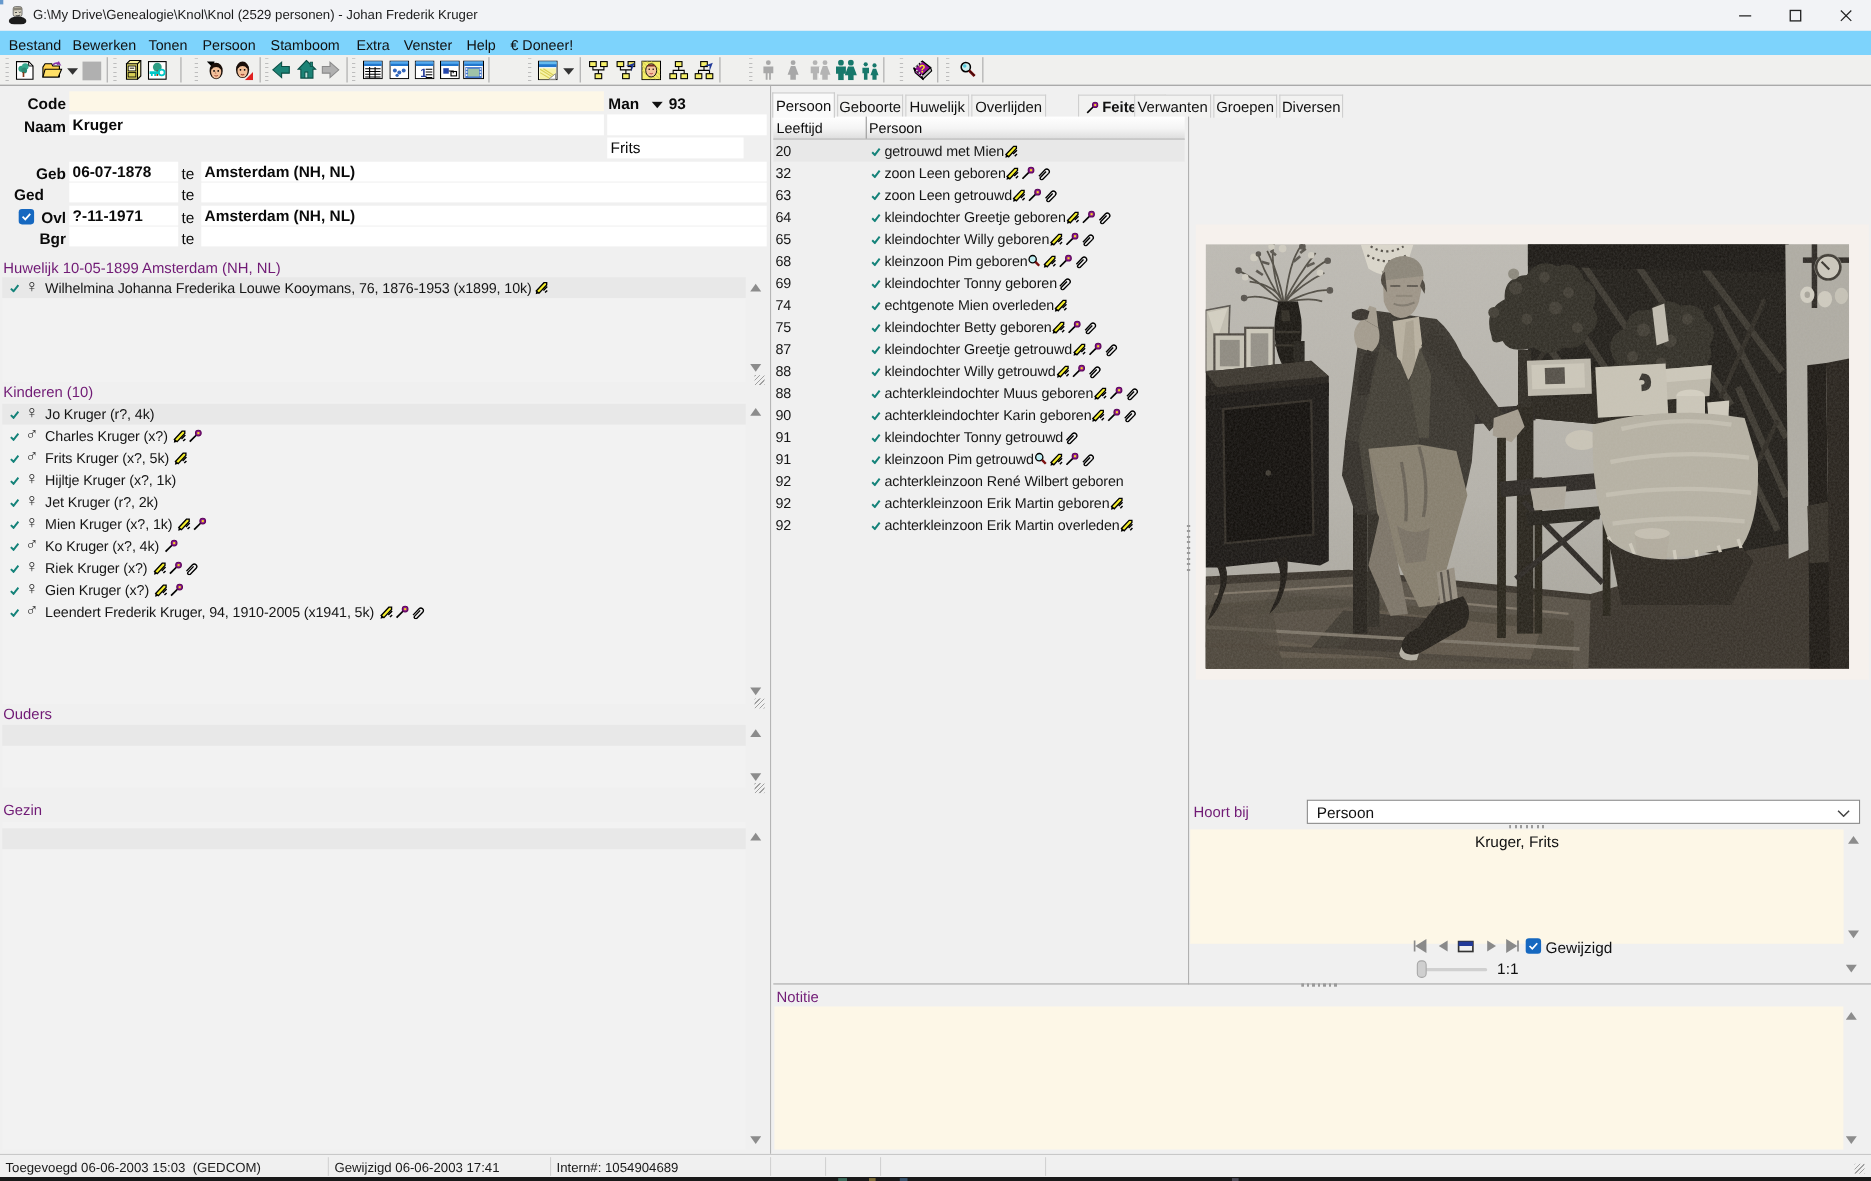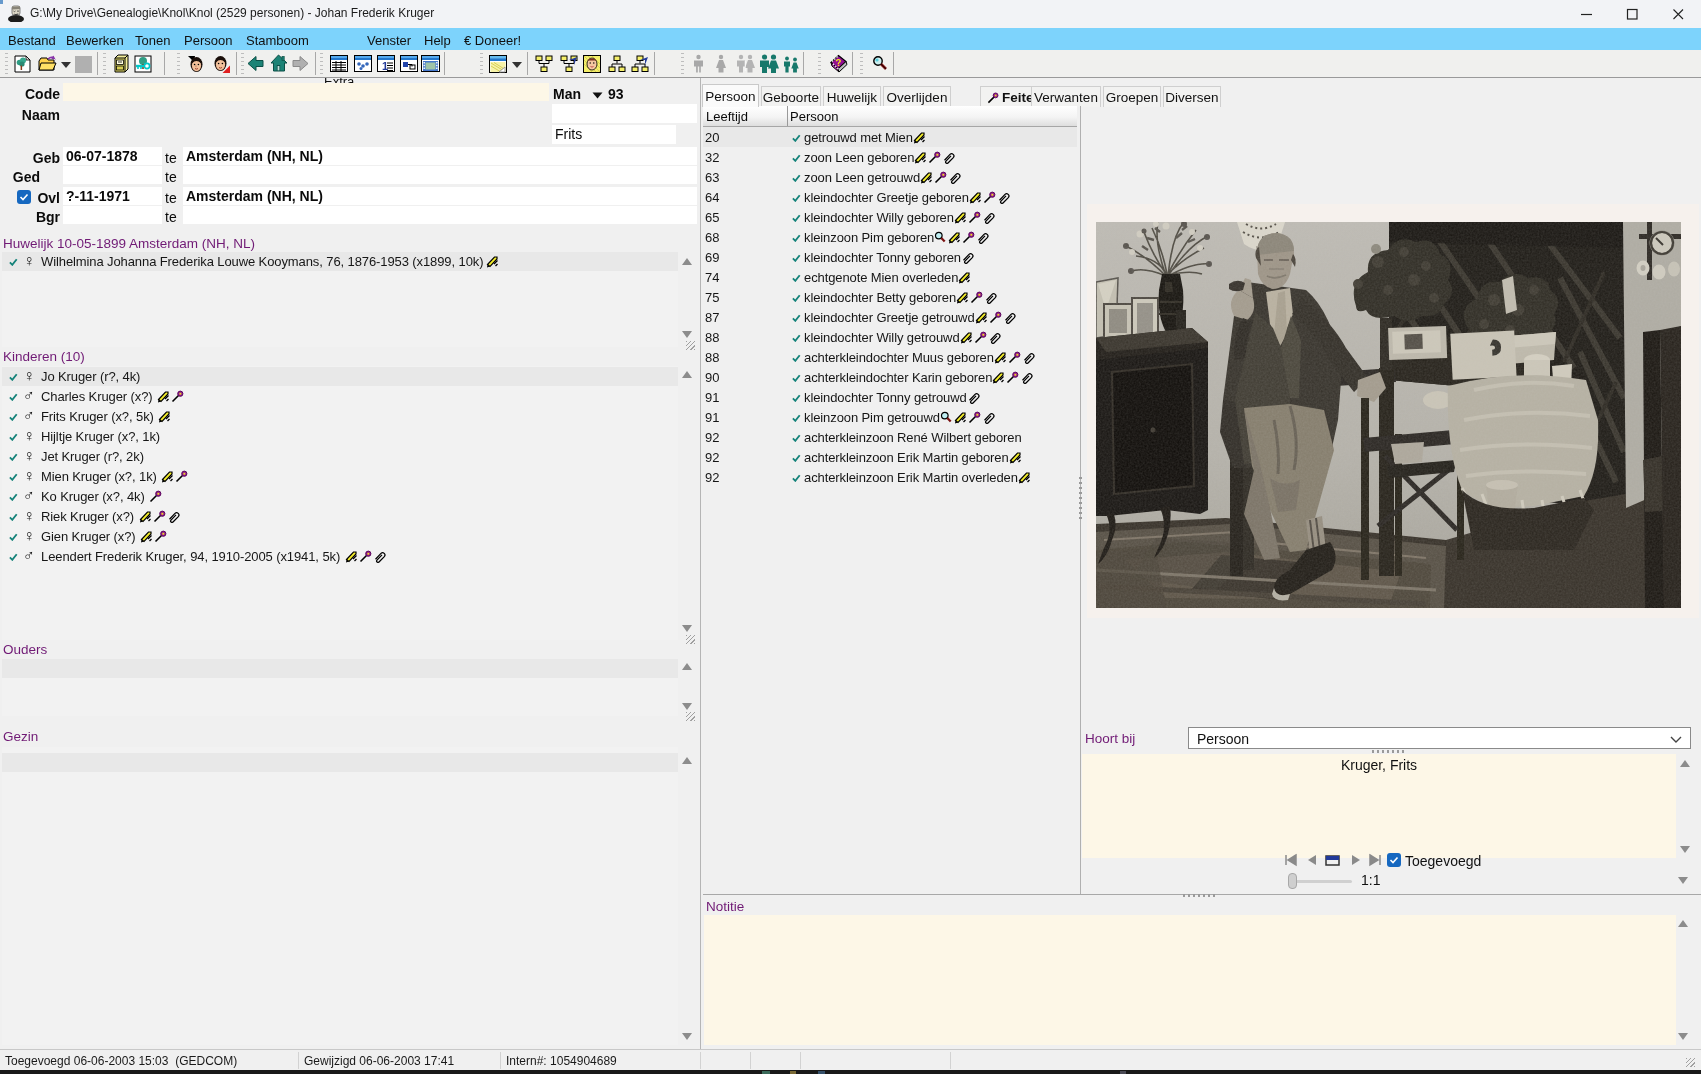--- a/index.html
+++ b/index.html
@@ -82,21 +82,21 @@
       <path d="M18.5 9.5 L28 19 M28 9.5 L18.5 19" stroke="#222" stroke-width="1.1"></path>
     </svg>
 </div>
 
 <div id="menubar">
   <span style="left:8px;">Bestand</span>
   <span style="left:66px;">Bewerken</span>
   <span style="left:135px;">Tonen</span>
   <span style="left:184px;">Persoon</span>
   <span style="left:246px;">Stamboom</span>
-  <span style="left:324px;margin-top:41px;">Extra</span>
+  <span style="left:324px;">Extra</span>
   <span style="left:367px;">Venster</span>
   <span style="left:424px;">Help</span>
   <span style="left:464px;">€ Doneer!</span>
 </div>
 
 <div id="toolbar">
   <div class="tgrip" style="left:5px;"></div>
   
   <svg class="abs" style="left:14px;top:5px;" width="17" height="18" viewBox="0 0 17 18">
     <path d="M1 1 h11 l4 4 v12 h-15 z" fill="#fff" stroke="#000"></path>
@@ -359,20 +359,21 @@
 
   <div class="flabel" style="left:0px;top:86px;width:60px;">Code</div>
   <div class="ffield cream" style="left:63px;top:83px;width:486px;height:18px;"></div>
   <div class="flabel" style="left:553px;top:86px;width:34px;text-align:left;">Man</div>
   <svg class="abs" style="left:592px;top:92px;" width="11" height="7" viewBox="0 0 11 7">
       <path d="M0.5 0.5 h10 l-5 6 z" fill="#111"></path>
     </svg>
   <div class="flabel" style="left:608px;top:86px;text-align:right;">93</div>
 
   <div class="flabel" style="left:0px;top:107px;width:60px;">Naam</div>
+  <div class="ffield" style="left:63px;top:104px;width:486px;height:19px;">Kruger</div>
   <div class="ffield" style="left:552px;top:104px;width:145px;height:19px;"></div>
   <div class="ffield" style="left:552px;top:125px;width:124px;height:19px;font-weight:normal;">Frits</div>
 
   <div class="flabel" style="left:0px;top:150px;width:60px;">Geb</div>
   <div class="ffield" style="left:63px;top:147px;width:99px;height:18px;">06-07-1878</div>
   <div class="flabel" style="left:165px;top:150px;text-align:left;font-weight:normal;">te</div>
   <div class="ffield" style="left:183px;top:147px;width:514px;height:18px;">Amsterdam (NH, NL)</div>
 
   <div class="flabel" style="left:0px;top:169px;width:40px;">Ged</div>
   <div class="ffield" style="left:63px;top:166px;width:99px;height:18px;"></div>
@@ -975,21 +976,21 @@
     <rect x="42" y="3" width="13" height="9" fill="none" stroke="#333" stroke-width="1.5"></rect>
     <rect x="42" y="3" width="13" height="4" fill="#223a99"></rect>
     <path d="M68 2 L76 7 L68 12 Z" fill="#8a8a8a"></path>
     <path d="M86 2 L94 7 L86 12 Z M96 2 v10" fill="#8a8a8a" stroke="#8a8a8a" stroke-width="1.5"></path>
   </svg>
   <div class="abs" style="left:1387px;top:853px;width:14px;height:14px;background:#1668c0;border-radius:3px;">
     <svg width="14" height="14" viewBox="0 0 14 14">
         <path d="M3.5 7 l2.5 2.5 L10.5 4.5" stroke="#fff" stroke-width="1.6" fill="none"></path>
       </svg>
   </div>
-  <span class="abs" style="left:1405px;top:853px;font-size:14px;color:#111;">Toegevoegd</span>
+  <span class="abs" style="left:1405px;top:853px;font-size:14px;color:#111;">Gewijzigd</span>
 
   <div class="abs" style="left:1290px;top:880px;width:62px;height:3px;background:#d0d0d0;border-radius:2px;"></div>
   <div class="abs" style="left:1288px;top:873px;width:9px;height:16px;background:#cfcfcf;border:1px solid #a8a8a8;border-radius:4px;"></div>
   <span class="abs" style="left:1361px;top:872px;font-size:14px;color:#111;">1:1</span>
   <div class="arrdn" style="left:1678px;top:877px;"></div>
 </div>
 
 <div class="sechdr" style="left:706px;top:899px;">Notitie</div>
 <div class="cream abs" style="left:704px;top:915px;width:972px;height:130px;"></div>
 <div class="abs" style="left:1676px;top:915px;width:14px;height:130px;background:#f0f0f0;">

